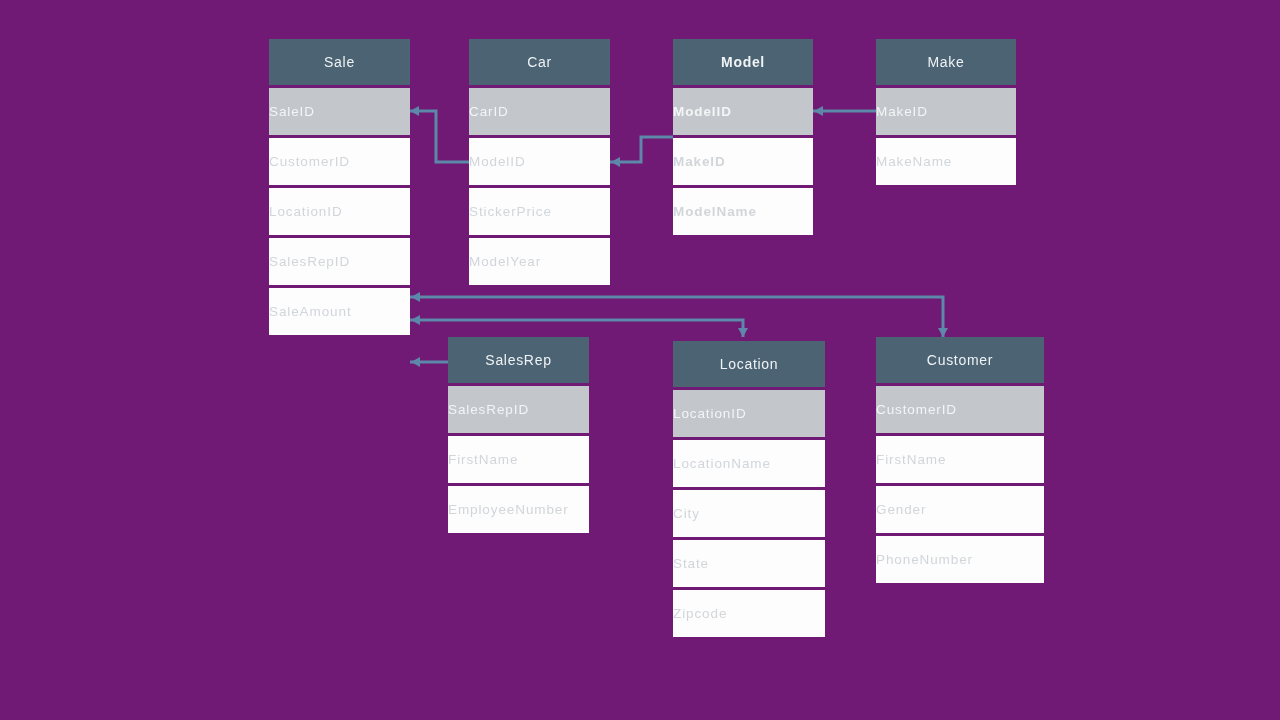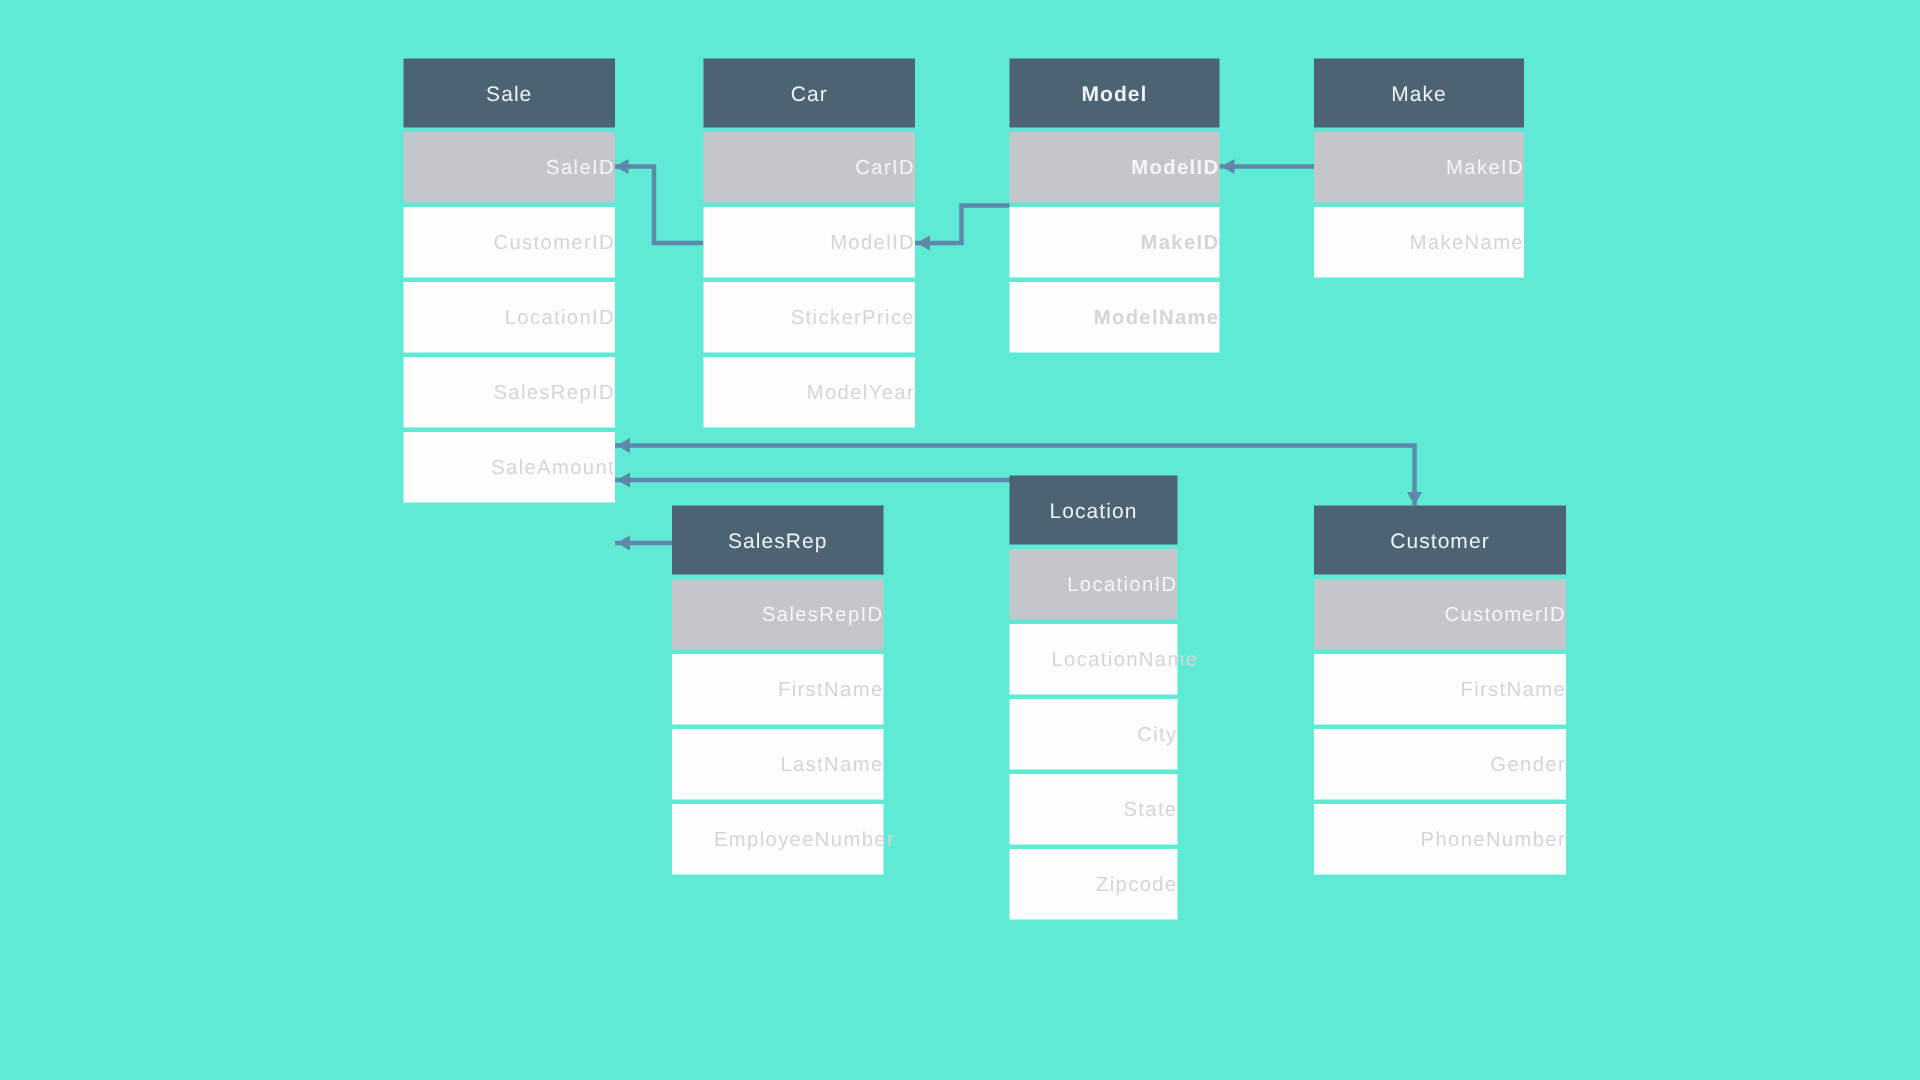--- a/index.html
+++ b/index.html
@@ -5,48 +5,47 @@
   html, body {
     margin: 0;
     padding: 0;
     background: #2a4154;
     font-family: "Liberation Sans", sans-serif;
   }
   #canvas {
     position: relative;
     width: 1280px;
     height: 720px;
-    background: #5eead4;
+    background: #701a75;
     overflow: hidden;
   }
   .db-table {
     position: absolute;
   }
   .tbl-header {
     height: 46px;
     line-height: 46px;
     text-align: center;
     background: #4c6374;
     color: #eff3f5;
     font-size: 14px;
     letter-spacing: 0.7px;
     margin-bottom: 3px;
     cursor: default;
   }
   .tbl-row {
     height: 47px;
     line-height: 47px;
-    text-align: right;
+    text-align: left;
     background: #fdfdfe;
     color: #d2d6d9;
     font-size: 13.5px;
     letter-spacing: 0.9px;
     margin-bottom: 3px;
     cursor: default;
-    padding-left: 28px;
   }
   .tbl-row.pk {
     background: #c3c7cc;
     color: #f3f5f6;
   }
   #connector-layer {
     position: absolute;
     left: 0;
     top: 0;
     pointer-events: none;
@@ -105,24 +104,23 @@
       </div>
       <div class="db-table" style="left: 876px; top: 39px; width: 140px;">
         <div class="tbl-header">Make</div>
         <div class="tbl-row pk">MakeID</div>
         <div class="tbl-row">MakeName</div>
       </div>
       <div class="db-table" style="left: 448px; top: 337px; width: 141px;">
         <div class="tbl-header">SalesRep</div>
         <div class="tbl-row pk">SalesRepID</div>
         <div class="tbl-row">FirstName</div>
-        <div class="tbl-row">LastName</div>
         <div class="tbl-row">EmployeeNumber</div>
       </div>
-      <div class="db-table" style="left: 673px; top: 317px; width: 112px;">
+      <div class="db-table" style="left: 673px; top: 341px; width: 152px;">
         <div class="tbl-header">Location</div>
         <div class="tbl-row pk">LocationID</div>
         <div class="tbl-row">LocationName</div>
         <div class="tbl-row">City</div>
         <div class="tbl-row">State</div>
         <div class="tbl-row">Zipcode</div>
       </div>
       <div class="db-table" style="left: 876px; top: 337px; width: 168px;">
         <div class="tbl-header">Customer</div>
         <div class="tbl-row pk">CustomerID</div>

